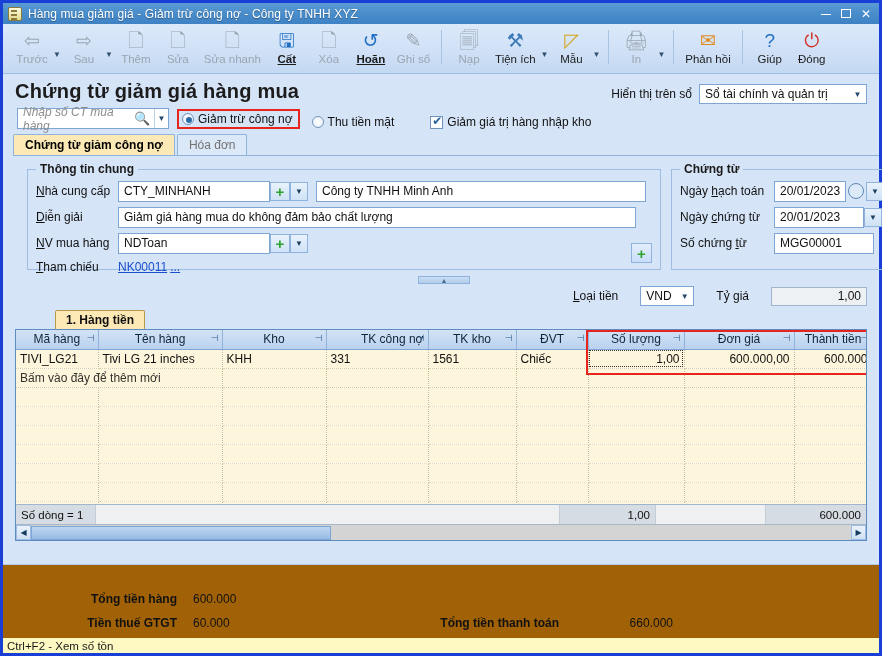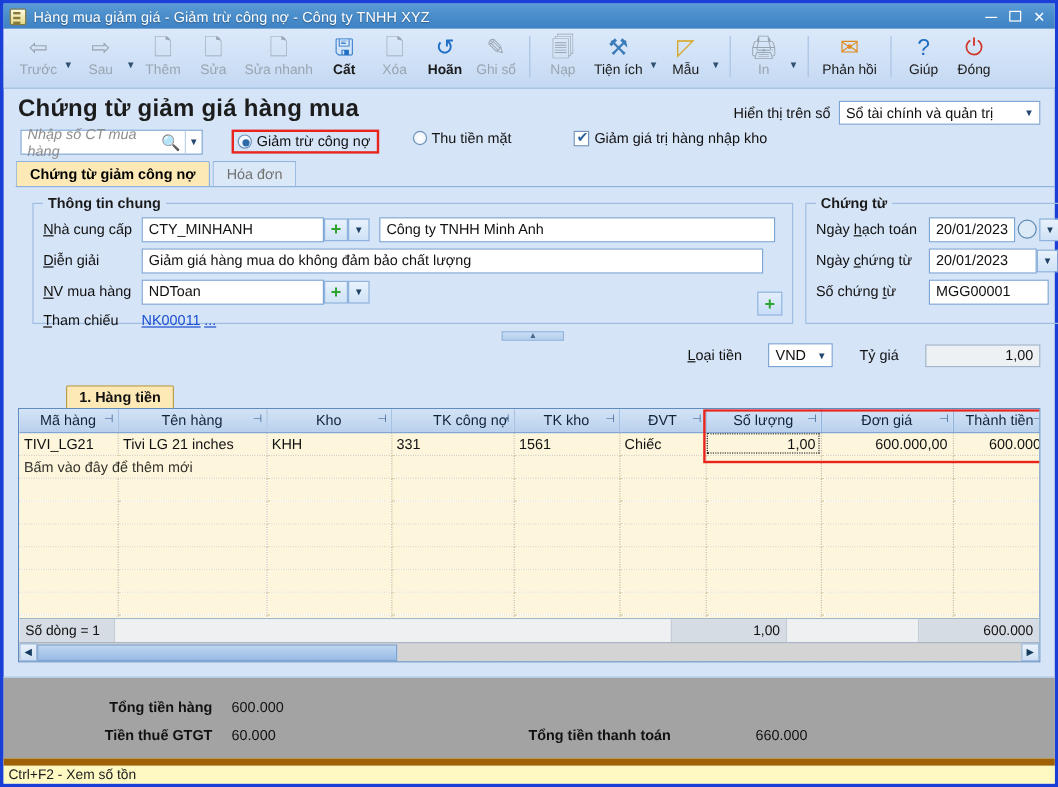--- a/index.html
+++ b/index.html
@@ -61,21 +61,21 @@
   }
   .tbtn {
     display: flex; flex-direction: column; align-items: center;
     min-width: 42px; padding: 2px 5px 0;
     font-size: 11.5px; color: #1b1b1b;
     cursor: default;
   }
   .tbtn.disabled { color: #9aa5b1; }
   .tbtn .gl { height: 24px; display:flex; align-items:center; justify-content:center; font-size:19px; line-height:1; }
   .tbtn .lb { margin-top: 1px; white-space: nowrap; }
-  .tbtn.bold .lb { font-weight: bold; }
+  .tbtn.bold .lb { font-weight: bold; text-decoration: underline; }
   .tb-caret {
     align-self: flex-end;
     font-size: 8px; color:#31506f; padding: 0 2px 14px 0; cursor:default;
   }
   .tb-sep { width:1px; height:34px; background:#a9c3e3; margin: 4px 6px 0; }
 
   
   .pagehead { position: relative; padding: 6px 10px 0 12px; }
   .pagetitle { font-size: 20px; font-weight: bold; color:#1c1c1c; letter-spacing:.2px; }
   .display-on {
@@ -88,21 +88,21 @@
     padding: 0 0 0 5px; font-size:12px;
   }
   .combo .arrow {
     margin-left:auto; width:17px; height:18px;
     display:flex; align-items:center; justify-content:center;
     color:#24466e; font-size:8px;
   }
 
   .optrow {
     margin-top: 5px; padding-left: 2px;
-    display:flex; align-items:flex-start; gap:16px;
+    display:flex; align-items:flex-end; gap:0px;
   }
   .searchbox {
     width: 152px; height: 21px; background:#fff;
     border:1px solid #7ea6d4; display:flex; align-items:center;
     padding-left:5px; margin-right:8px;
   }
   .searchbox .ph { font-style: italic; color:#8d8d8d; font-size:12px; flex:1; }
   .searchbox .mag { color:#2a6aa8; font-size:13px; padding: 0 3px 0 0; }
   .searchbox .dd { color:#24466e; font-size:8px; width:14px; text-align:center; border-left:1px solid #bcd3ec; height:100%;
                    display:flex; align-items:center; justify-content:center;}
@@ -198,21 +198,21 @@
   }
   .cur-combo { width:54px; }
   .rate-box {
     width:96px; height:19px; background:#eef1f4; border:1px solid #9fb6cd;
     display:flex; align-items:center; justify-content:flex-end; padding-right:5px;
     font-size:12px; color:#111;
   }
 
   
   .gridtab {
-    margin: 14px 0 0 12px; display:flex; align-items:center; height:19px;padding-left:40px;
+    margin: 3px 0 0 12px; display:flex; align-items:center; height:19px;padding-left:40px;
   }
   .gridtab .gt {
     background:#fce9b6; border:1px solid #b99a4a; border-bottom:none;
     height:19px; padding:0 10px; display:flex; align-items:center;
     font-size:12px; font-weight:bold; border-radius:2px 2px 0 0;
   }
 
   
   .gridwrap {
     margin: 0 12px; border:1px solid #5f8cc0; background:#fff;
@@ -265,22 +265,22 @@
     font-size:8px; color:#143a5e; border:1px solid #9fbde2;
   }
   .hscroll .thumb {
     height:14px; background:linear-gradient(#bed6f0,#98bbe4);
     border:1px solid #7ea6d4; margin:0 0 0 0;
   }
 
   
   .totals {
     position:absolute; left:0; right:0; bottom:21px; height:68px;
-    background:#a3a3a3; border-top:1px solid #b2cbe8;
-    padding-top: 12px;
+    background:#a16207; border-top:1px solid #b2cbe8;
+    padding-top: 22px;
   }
   .trow { display:flex; align-items:center; height:24px; font-size:12px; }
   .t-lab { width:190px; text-align:right; font-weight:bold; padding-right:16px; }
   .t-val { width:120px; text-align:left; }
   .t-lab2 { width:260px; text-align:right; font-weight:bold; padding-right:14px; }
   .t-val2 { width:100px; text-align:right; }
 
   
   .statusbar {
     position:absolute; left:0; right:0; bottom:0; height:21px;

